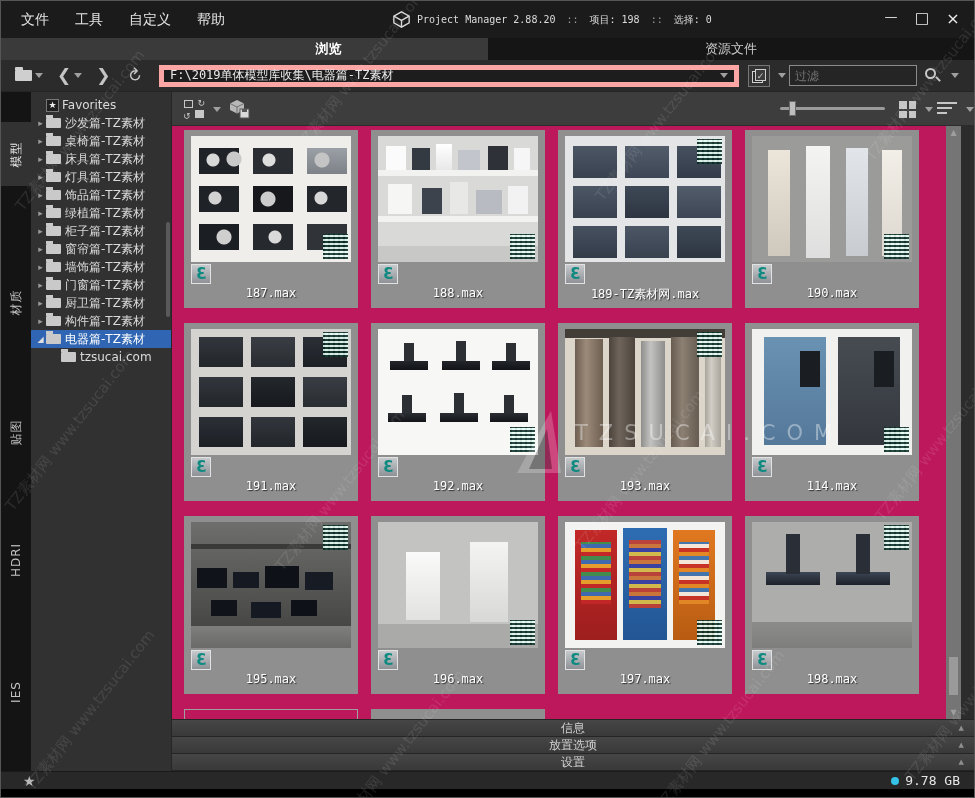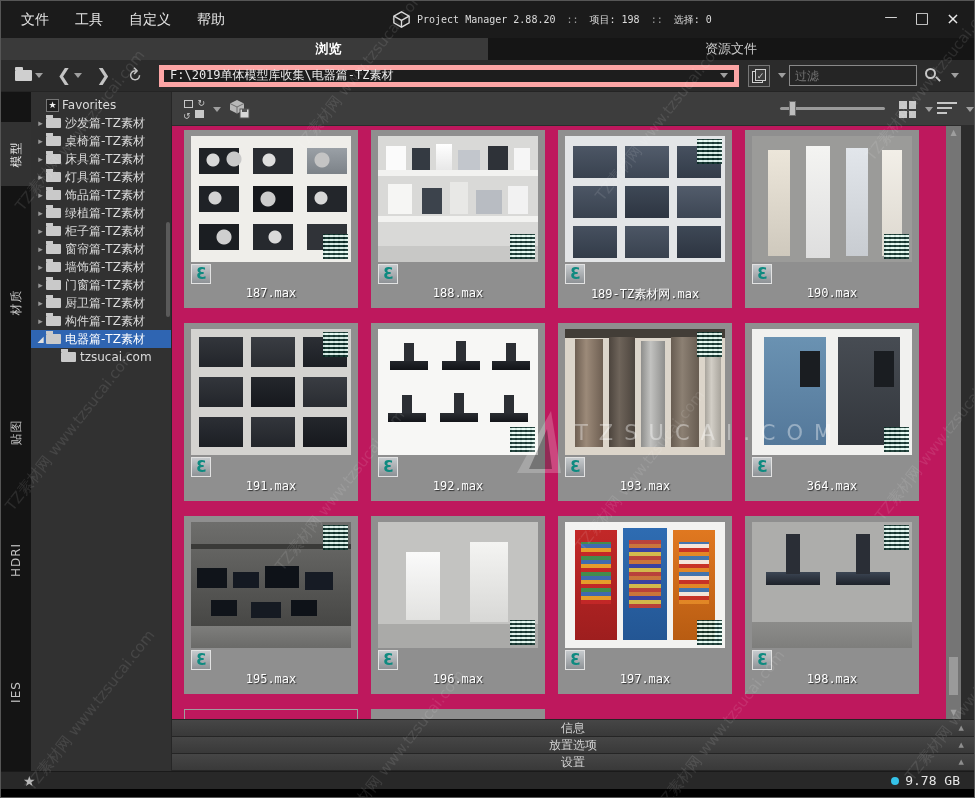--- a/index.html
+++ b/index.html
@@ -532,21 +532,21 @@
               </div>
             <div class="cell-name">193.max</div>
           </div>
           <div class="cell">
             <div class="photo" data-kind="fridges">
                 <div class="qr"></div>
               </div>
             <div class="cell-foot">
                 <div class="max-badge"></div>
               </div>
-            <div class="cell-name">364.max</div>
+            <div class="cell-name">114.max</div>
           </div>
 
           <div class="cell">
             <div class="photo" data-kind="tv-scene">
                 <div class="qr" style="bottom:auto;top:3px"></div>
               </div>
             <div class="cell-foot">
                 <div class="max-badge"></div>
               </div>
             <div class="cell-name">195.max</div>

